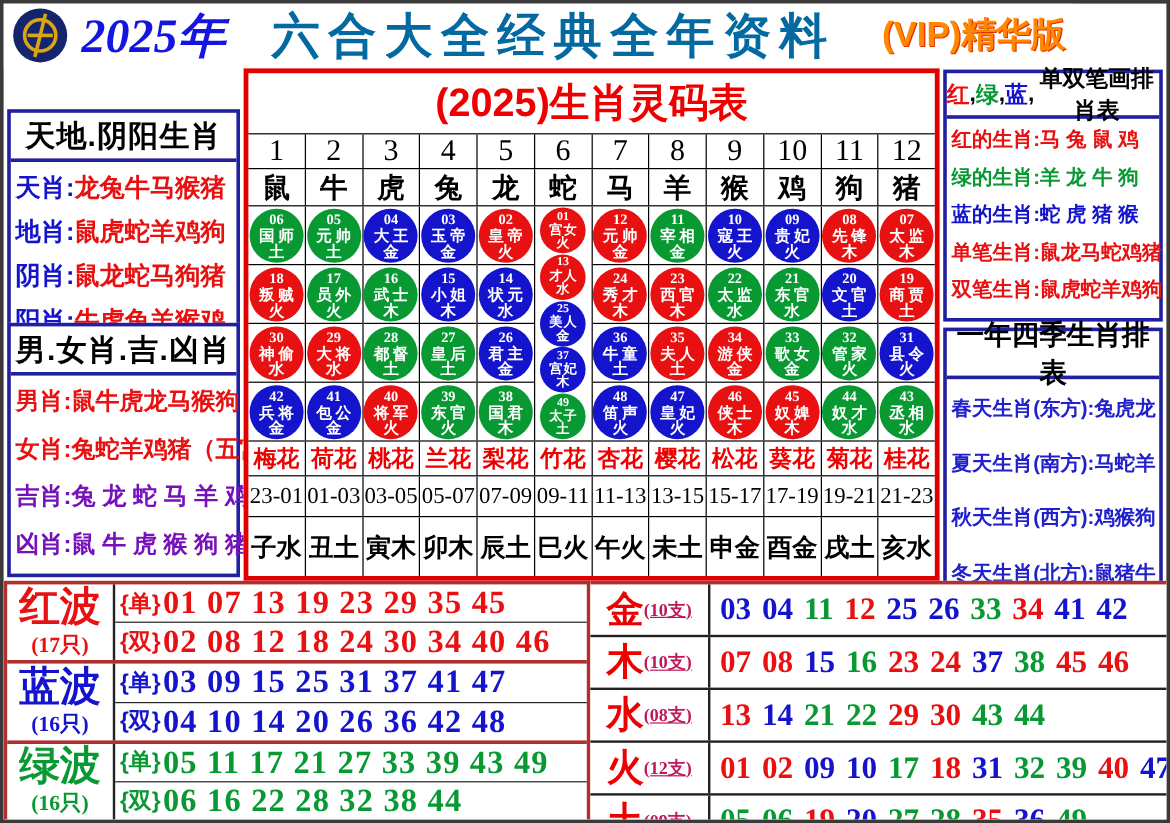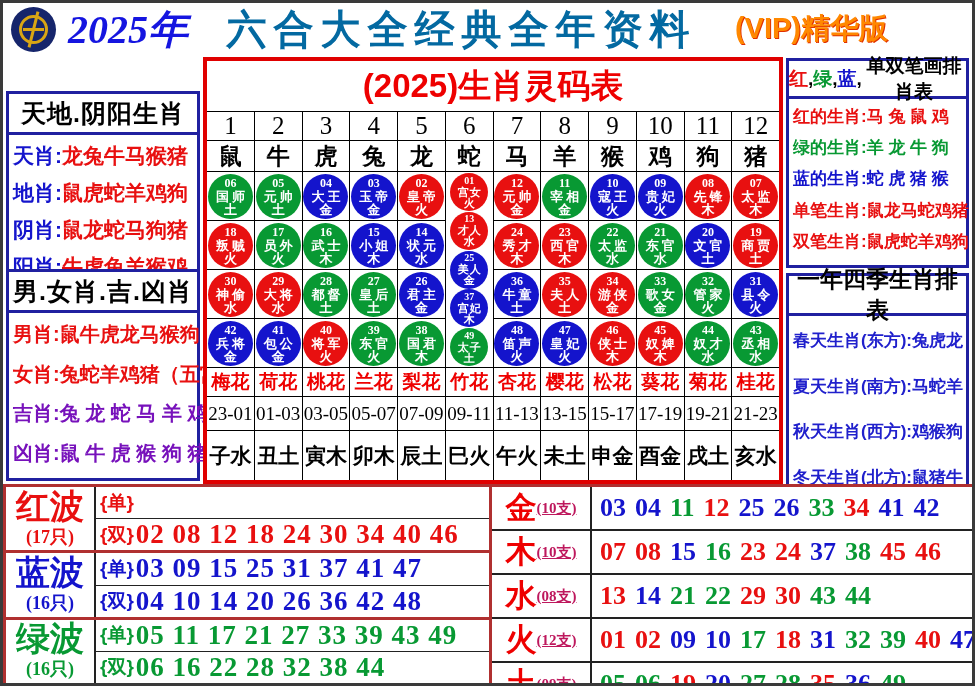--- a/index.html
+++ b/index.html
@@ -650,20 +650,21 @@
 
   <div id="bottom-left">
       <div class="wave-sec">
         <div class="wave-label">
           <div class="wave-name c-red">红波</div>
           <div class="wave-count c-red">(17只)</div>
         </div>
         <div class="wave-rows">
           <div class="wave-row">
             <span class="wave-tag c-red">{单}</span>
+            <span class="wave-nums c-red">01 07 13 19 23 29 35 45</span>
           </div>
           <div class="wave-row">
             <span class="wave-tag c-red">{双}</span>
             <span class="wave-nums c-red">02 08 12 18 24 30 34 40 46</span>
           </div>
         </div>
       </div>
       <div class="wave-sec">
         <div class="wave-label">
           <div class="wave-name c-blue">蓝波</div>

